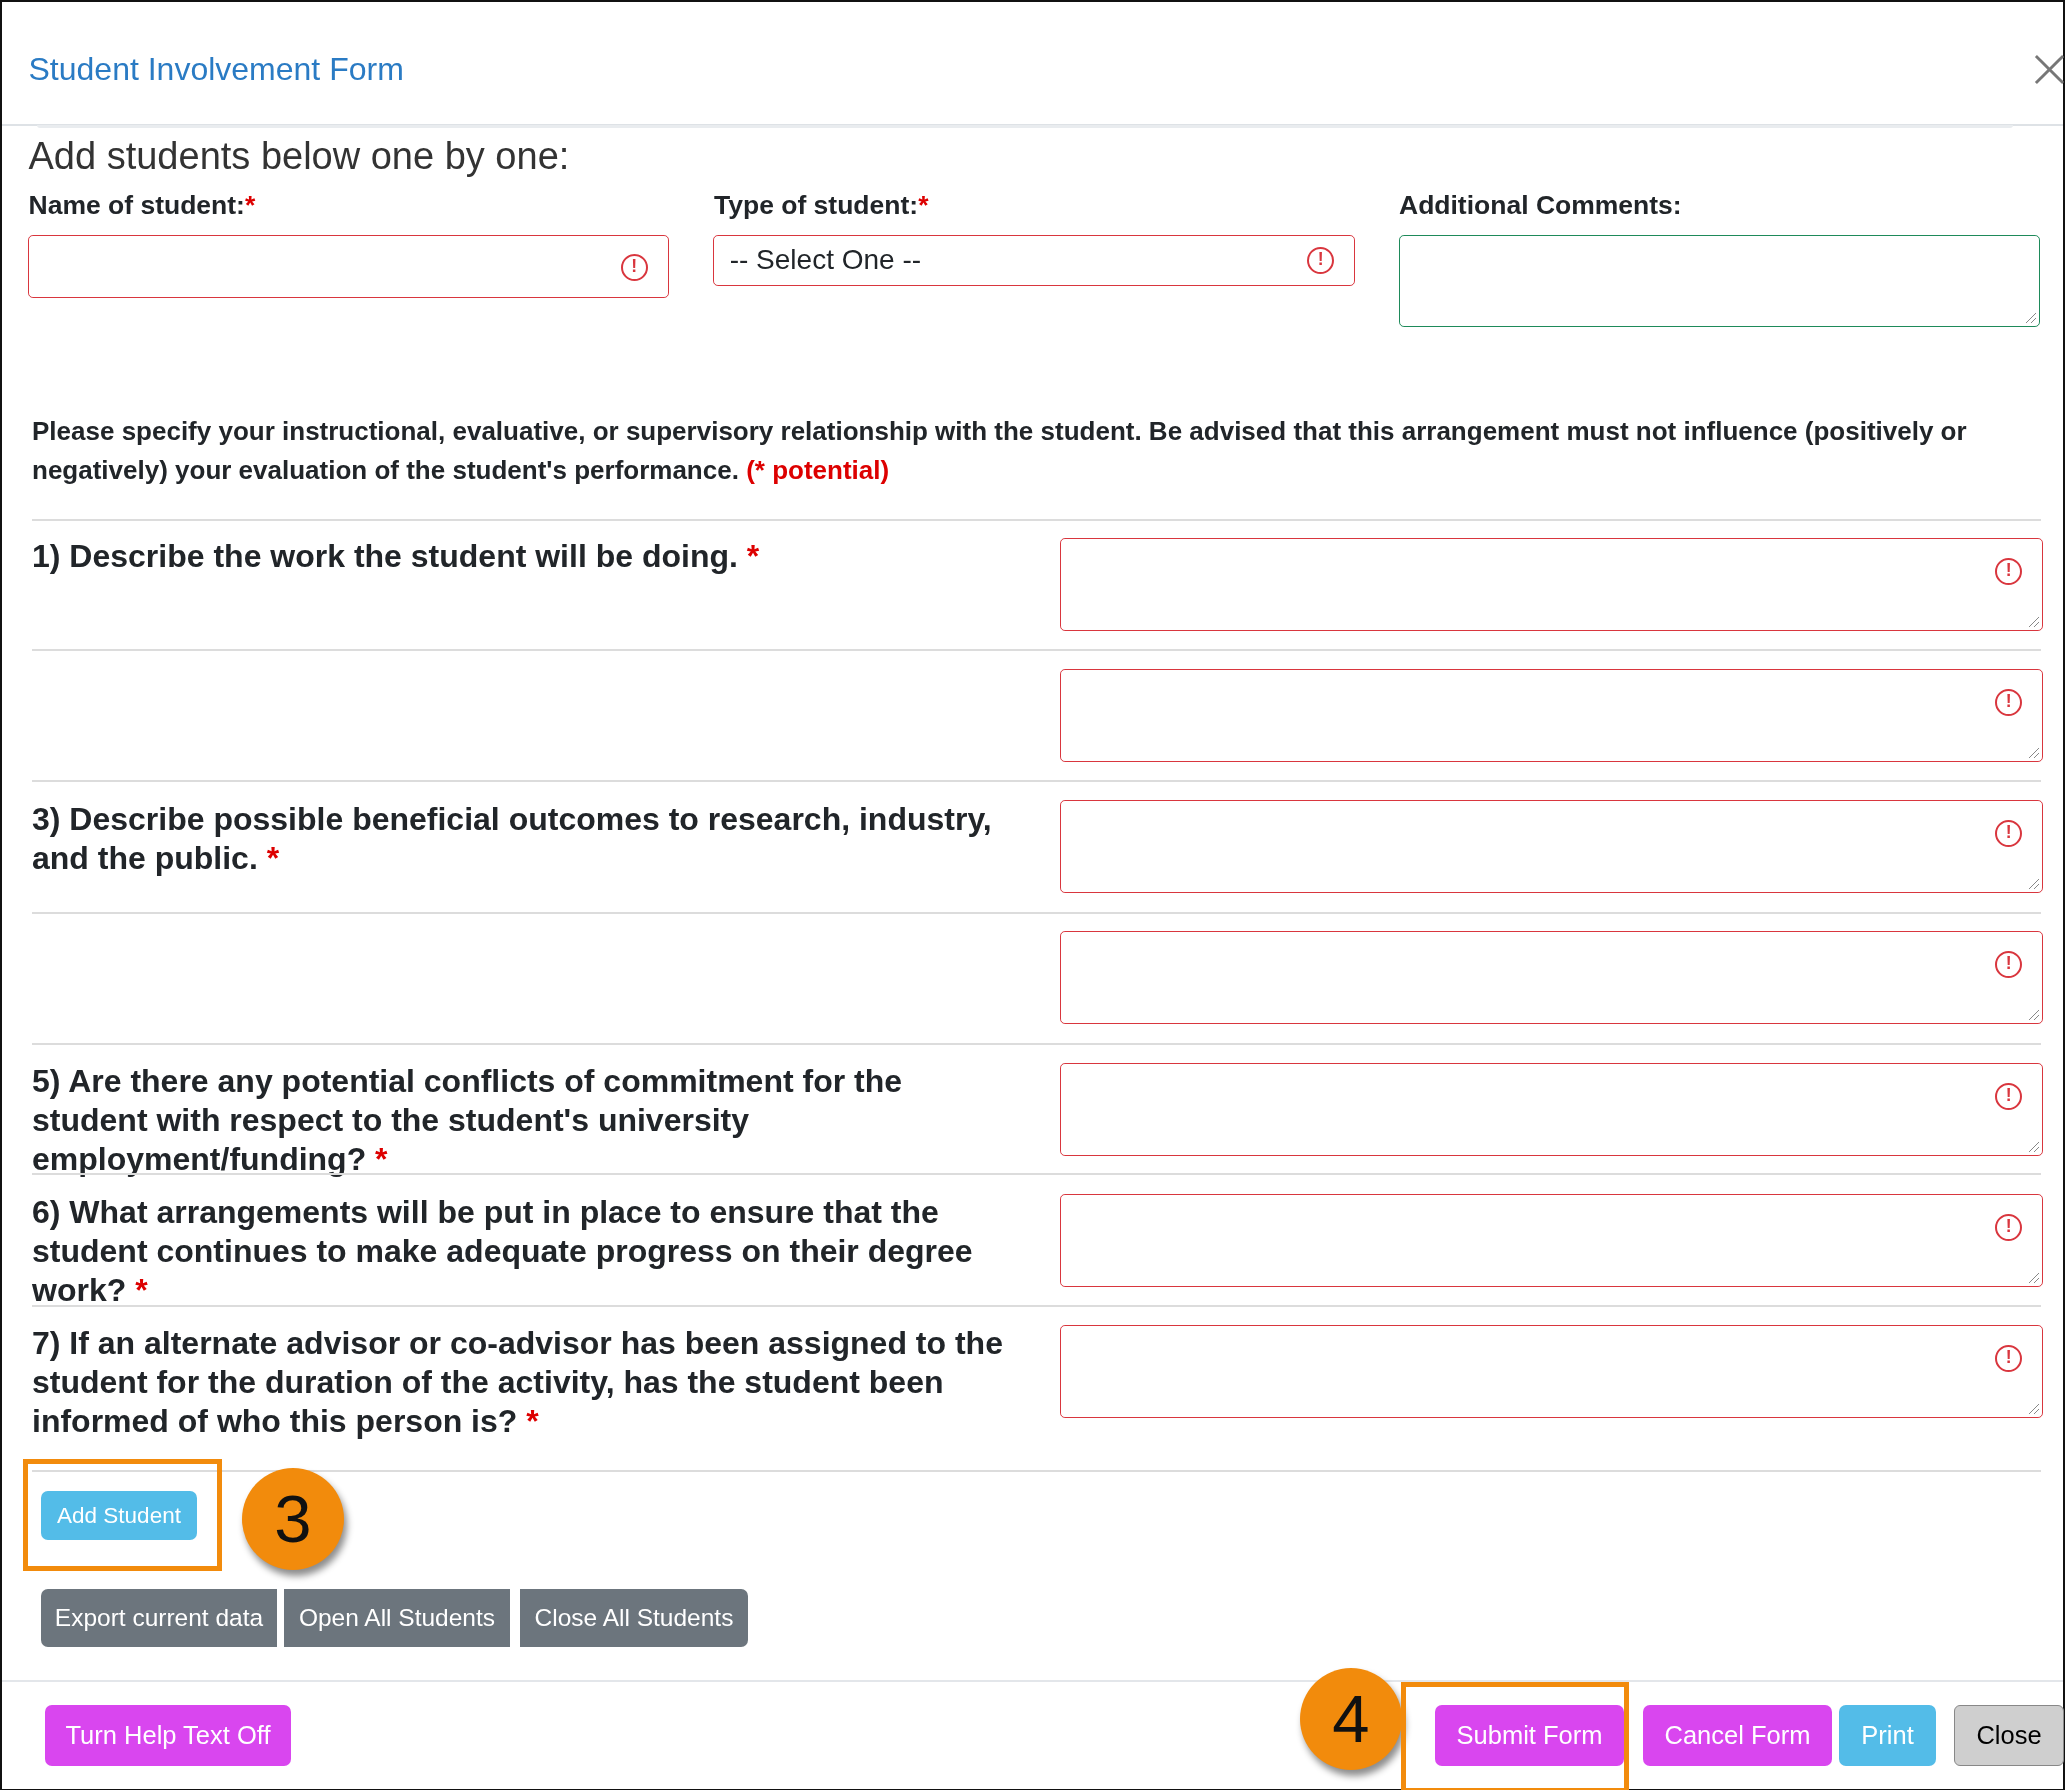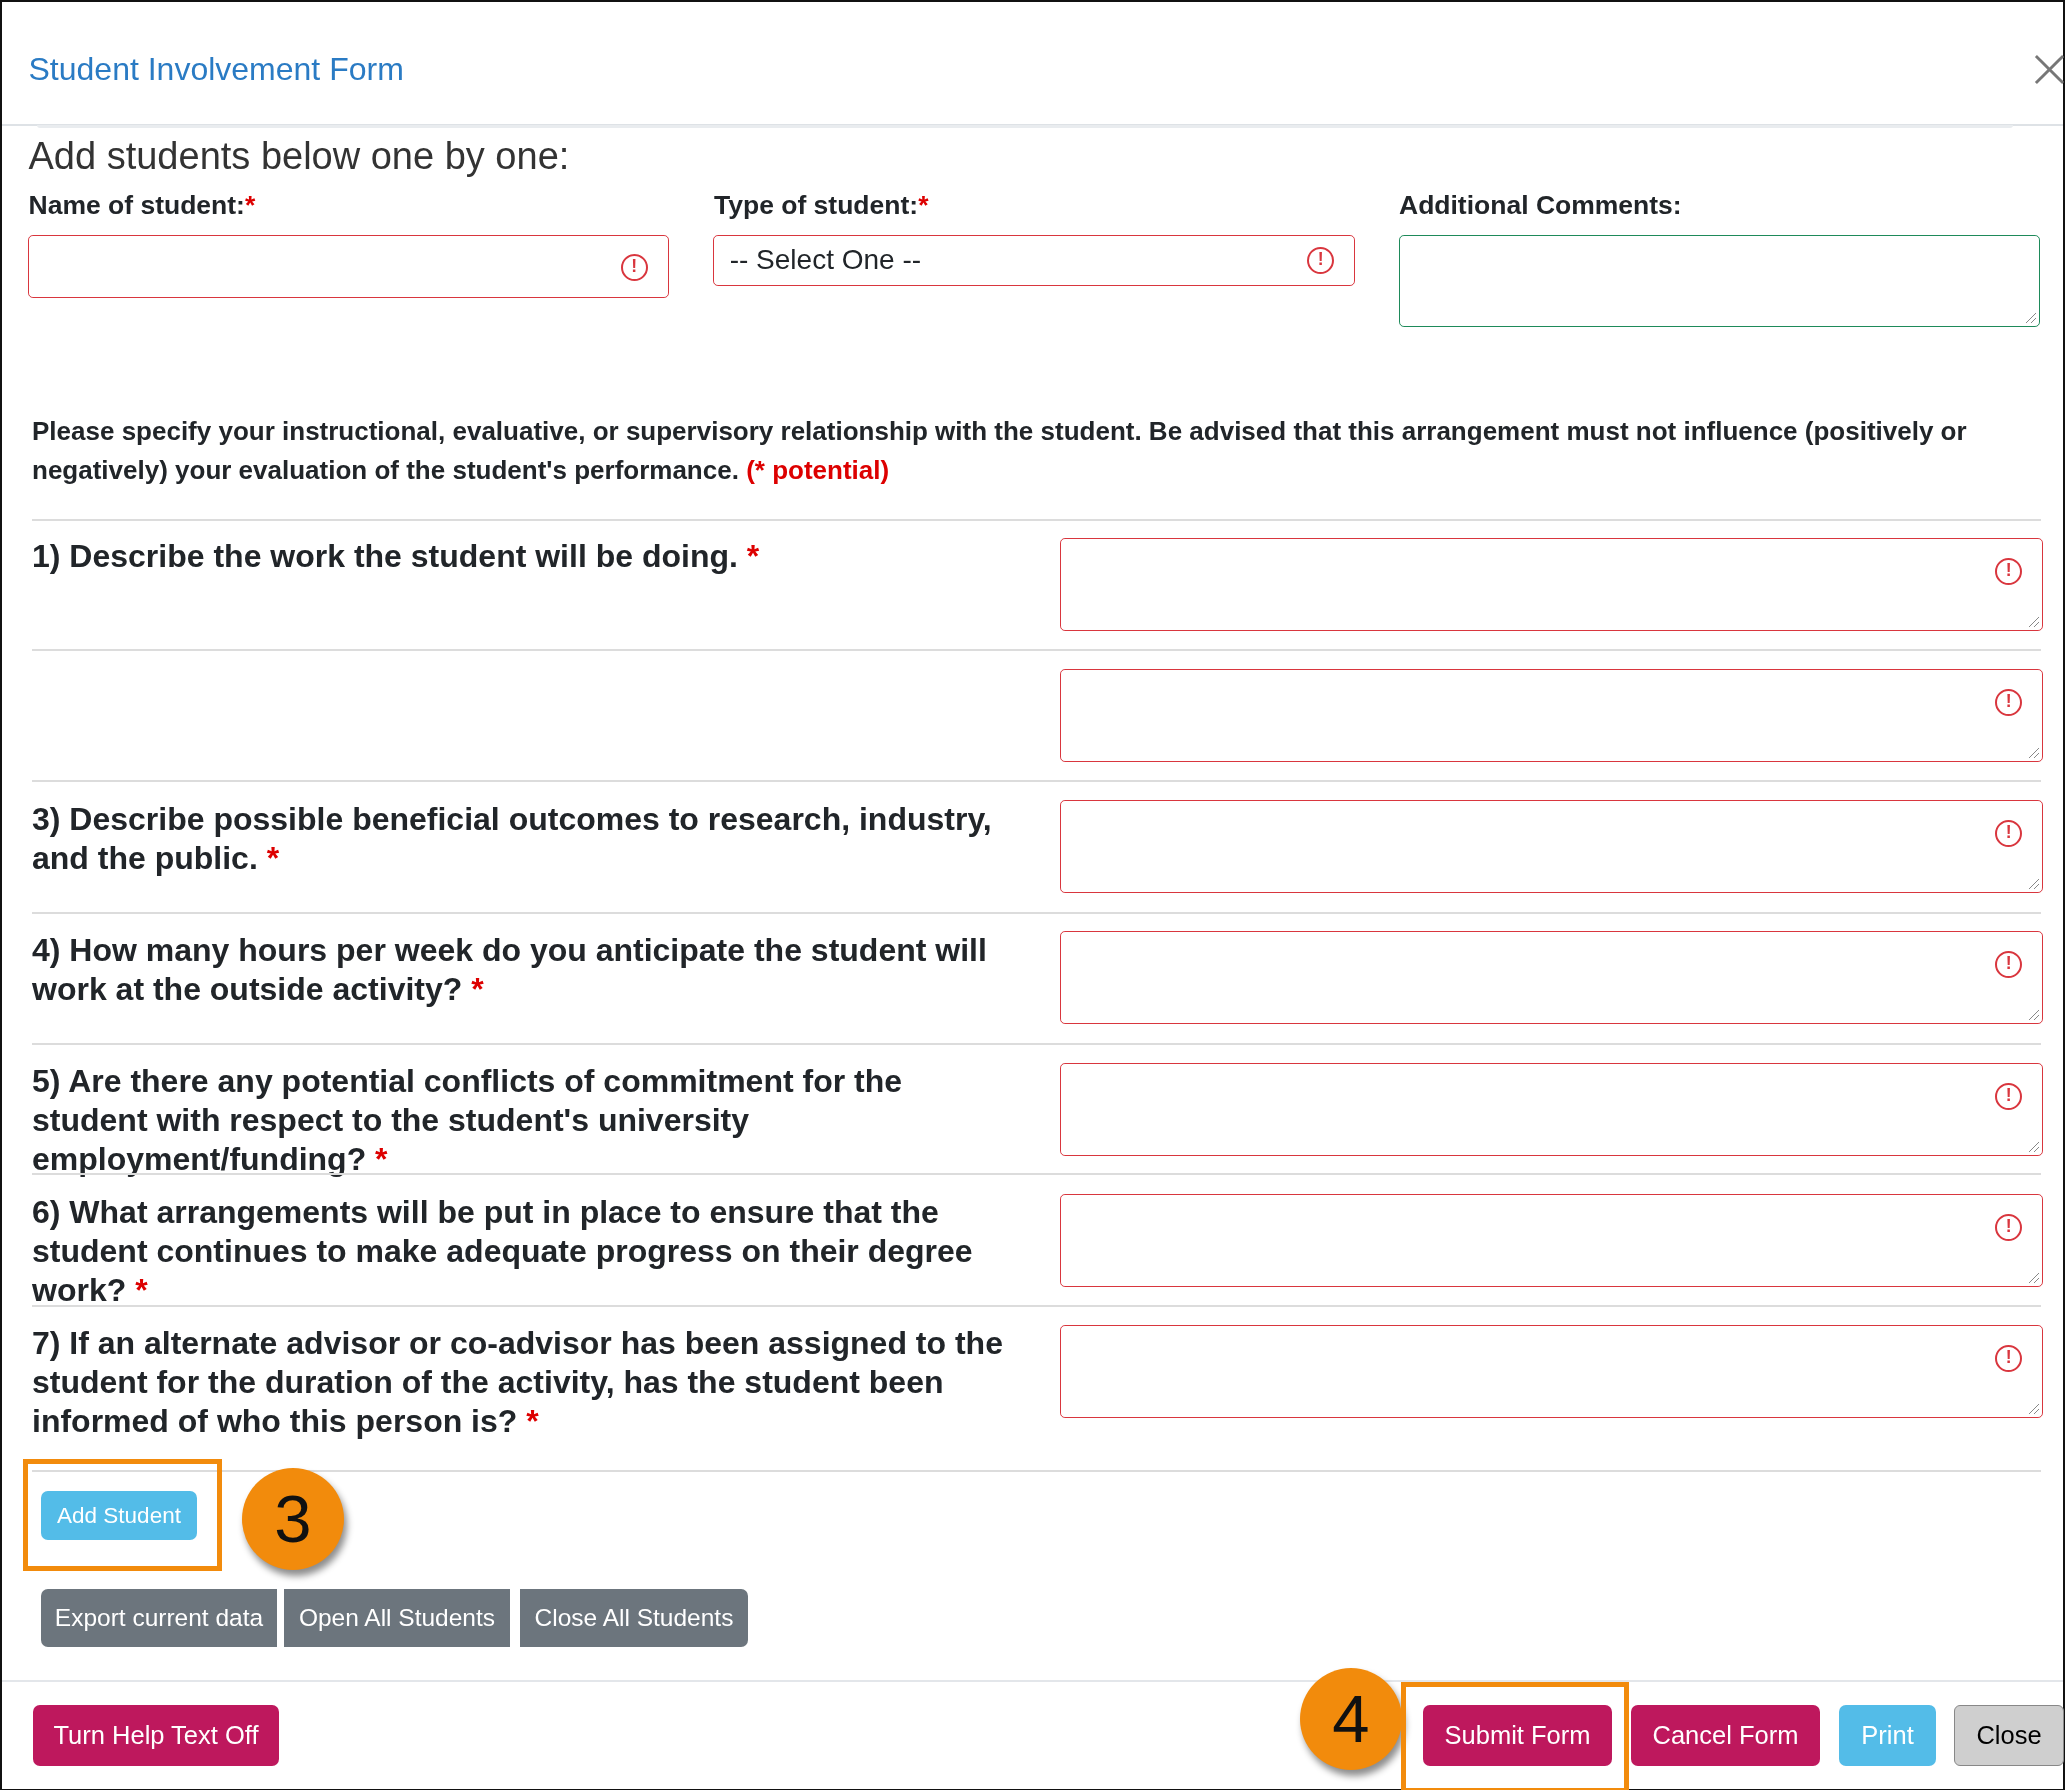--- a/index.html
+++ b/index.html
@@ -25,21 +25,21 @@
   .para { position: absolute; left: 30px; top: 410px; width: 1990px; font-size: 26px; font-weight: bold; line-height: 39px; }
   .para .req { font-weight: bold; }
   .rule { position: absolute; left: 30px; width: 2009px; height: 2px; background: #dcdcdc; }
   .q { position: absolute; left: 30px; width: 980px; font-size: 32px; font-weight: bold; line-height: 39px; }
   .ta { position: absolute; left: 1058px; width: 983px; height: 93px; border: 1.5px solid #d9363e; border-radius: 4.9px; }
   .ta .warn { right: 19.6px; top: 18.6px; }
   .btn { position: absolute; border: none; border-radius: 6.9px; font-family: "Liberation Sans", sans-serif;
          font-size: 24.5px; text-align: center; cursor: pointer; }
   .btn-info { background: #53bce8; color: #fff; }
   .btn-gray { background: #6c757d; color: #fff; }
-  .btn-dark { background: #be185d; color: #fff; }
+  .btn-dark { background: #d946ef; color: #fff; margin-left: 12px; }
   .btn-light { background: #cfcfcf; color: #000; border: 1.5px solid #888; }
   .hl { position: absolute; border: 5.9px solid #f28b0c; }
   .badge { position: absolute; width: 102px; height: 102px; border-radius: 50%; background: #f28b0c;
            box-shadow: 2.9px 5.9px 7.8px rgba(0,0,0,0.45); color: #111; font-size: 67px; text-align: center; line-height: 102px; }
   .footer-rule { position: absolute; left: 0; right: 0; top: 1678px; height: 2px; background: #e3e6ea; }
 </style>
 </head>
 <body>
 
 <div class="frame">
@@ -94,21 +94,20 @@
     </div>
   <div class="rule" style="top:778px;"></div>
 
   <div class="q" style="top:798px;"><span>3) Describe possible beneficial outcomes to research, industry, and the public.</span> <span class="req">*</span></div>
   <div class="ta" style="top:798px;">
       <div class="warn">!</div>
       <div class="resize"></div>
     </div>
   <div class="rule" style="top:910px;"></div>
 
-  <div class="q" style="top:929px;"><span>4) How many hours per week do you anticipate the student will work at the outside activity?</span> <span class="req">*</span></div>
   <div class="ta" style="top:929px;">
       <div class="warn">!</div>
       <div class="resize"></div>
     </div>
   <div class="rule" style="top:1041px;"></div>
 
   <div class="q" style="top:1060px;"><span>5) Are there any potential conflicts of commitment for the student with respect to the student's university employment/funding?</span> <span class="req">*</span></div>
   <div class="ta" style="top:1061px;">
       <div class="warn">!</div>
       <div class="resize"></div>

